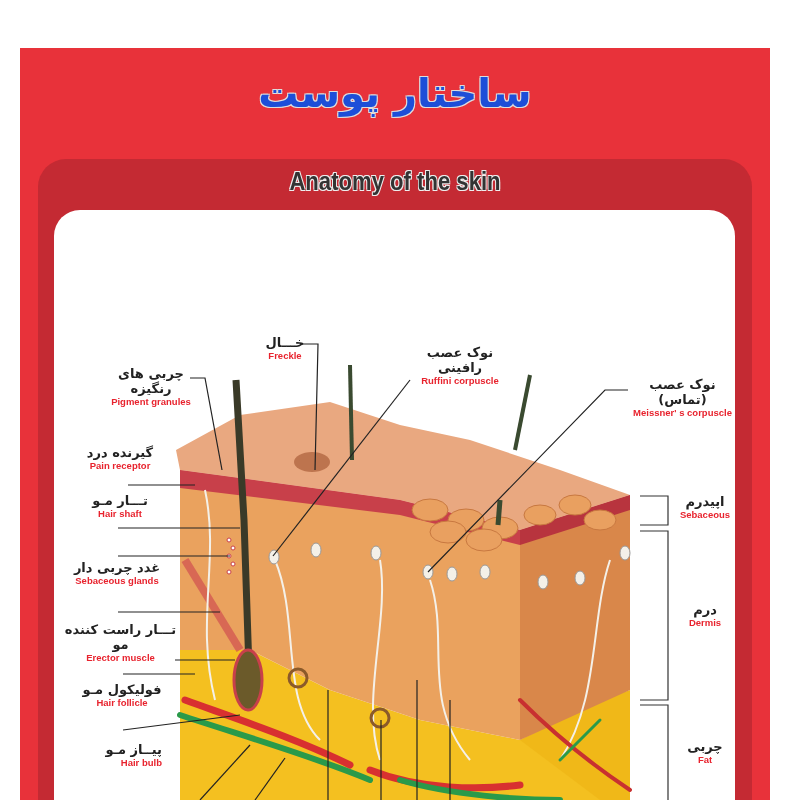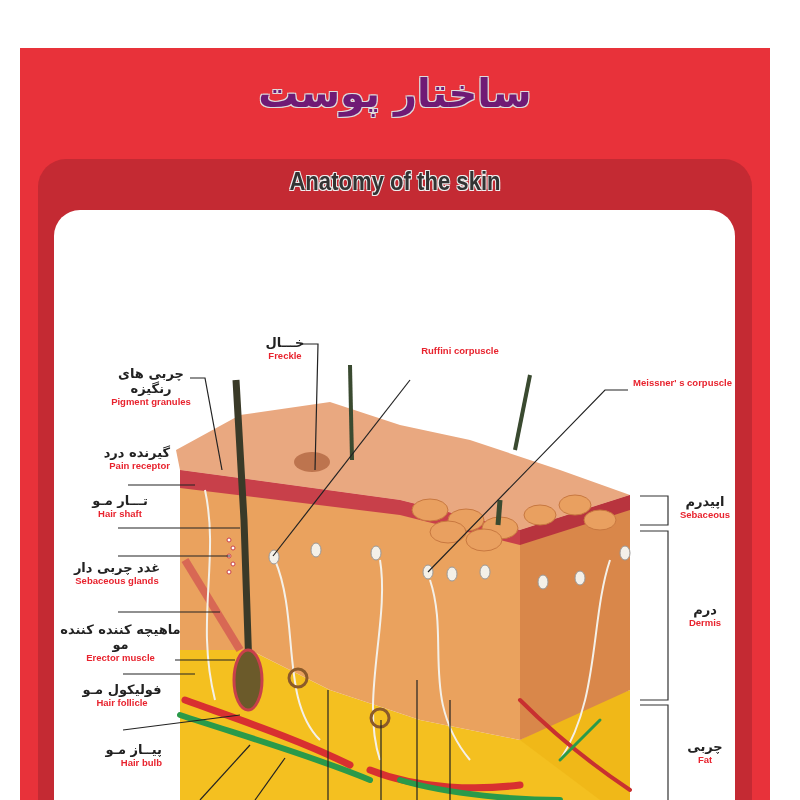--- a/index.html
+++ b/index.html
@@ -1,18 +1,18 @@
 <!DOCTYPE html>
 <html><head>
 <meta charset="utf-8">
 <style>
   html, body { margin: 0; padding: 0; }
   body { width: 800px; height: 800px; background: #ffffff; position: relative; overflow: hidden; font-family: "DejaVu Sans", sans-serif; }
   .outer { position: absolute; left: 20px; top: 48px; width: 750px; height: 760px; background: #e8323a; }
-  .title-fa { position: absolute; left: 20px; top: 70px; width: 750px; text-align: center; font-size: 40px; font-weight: bold; color: #701a75; direction: rtl;
+  .title-fa { position: absolute; left: 20px; top: 70px; width: 750px; text-align: center; font-size: 40px; font-weight: bold; color: #1d4ed8; direction: rtl;
     text-shadow: -1px -1px 0 #ddd, 1px -1px 0 #ddd, -1px 1px 0 #ddd, 1px 1px 0 #ddd; }
   .inner { position: absolute; left: 38px; top: 159px; width: 714px; height: 660px; background: #c42a33; border-radius: 28px 28px 0 0; }
   .title-en { position: absolute; left: 38px; top: 166px; width: 714px; text-align: center; font-family: "Liberation Sans", sans-serif; font-size: 26px; font-weight: bold; color: #333; transform: scaleX(0.85);
     text-shadow: -1px -1px 0 #eee, 1px -1px 0 #eee, -1px 1px 0 #eee, 1px 1px 0 #eee; }
   .panel { position: absolute; left: 54px; top: 210px; width: 681px; height: 600px; background: #fff; border-radius: 26px 26px 0 0; overflow: hidden; }
   .lbl { position: absolute; text-align: center; line-height: 1.15; }
   .lbl .fa { display: block; font-size: 13px; font-weight: bold; color: #222; direction: rtl; }
   .lbl .en { display: block; font-family: "Liberation Sans", sans-serif; font-size: 9.5px; font-weight: bold; color: #e8232e; }
   svg.diagram { position: absolute; left: 0; top: 0; }
 </style>
@@ -128,39 +128,41 @@
 
 <div class="lbl" style="left:96px; top:367px; width:110px;">
   <span class="fa">چربی های رنگیزه</span>
   <span class="en">Pigment granules</span>
 </div>
 <div class="lbl" style="left:260px; top:336px; width:50px;">
   <span class="fa">خـــال</span>
   <span class="en">Freckle</span>
 </div>
 <div class="lbl" style="left:405px; top:346px; width:110px;">
+  <span class="fa">نوک عصب رافینی</span>
   <span class="en">Ruffini corpuscle</span>
 </div>
 <div class="lbl" style="left:625px; top:378px; width:115px;">
+  <span class="fa">نوک عصب (تماس)</span>
   <span class="en">Meissner' s corpuscle</span>
 </div>
-<div class="lbl" style="left:70px; top:446px; width:100px;text-align:right;">
+<div class="lbl" style="left:70px; top:446px; width:100px;">
   <span class="fa">گیرنده درد</span>
   <span class="en">Pain receptor</span>
 </div>
 <div class="lbl" style="left:80px; top:494px; width:80px;">
   <span class="fa">تـــار مـو</span>
   <span class="en">Hair shaft</span>
 </div>
 <div class="lbl" style="left:62px; top:561px; width:110px;">
   <span class="fa">غدد چربی دار</span>
   <span class="en">Sebaceous glands</span>
 </div>
 <div class="lbl" style="left:58px; top:623px; width:125px;">
-  <span class="fa">ماهیچه کننده کننده مو</span>
+  <span class="fa">تـــار راست کننده مو</span>
   <span class="en">Erector muscle</span>
 </div>
 <div class="lbl" style="left:82px; top:683px; width:80px;">
   <span class="fa">فولیکول مـو</span>
   <span class="en">Hair follicle</span>
 </div>
 <div class="lbl" style="left:82px; top:743px; width:80px;text-align:right;">
   <span class="fa">پیــاز مـو</span>
   <span class="en">Hair bulb</span>
 </div>

